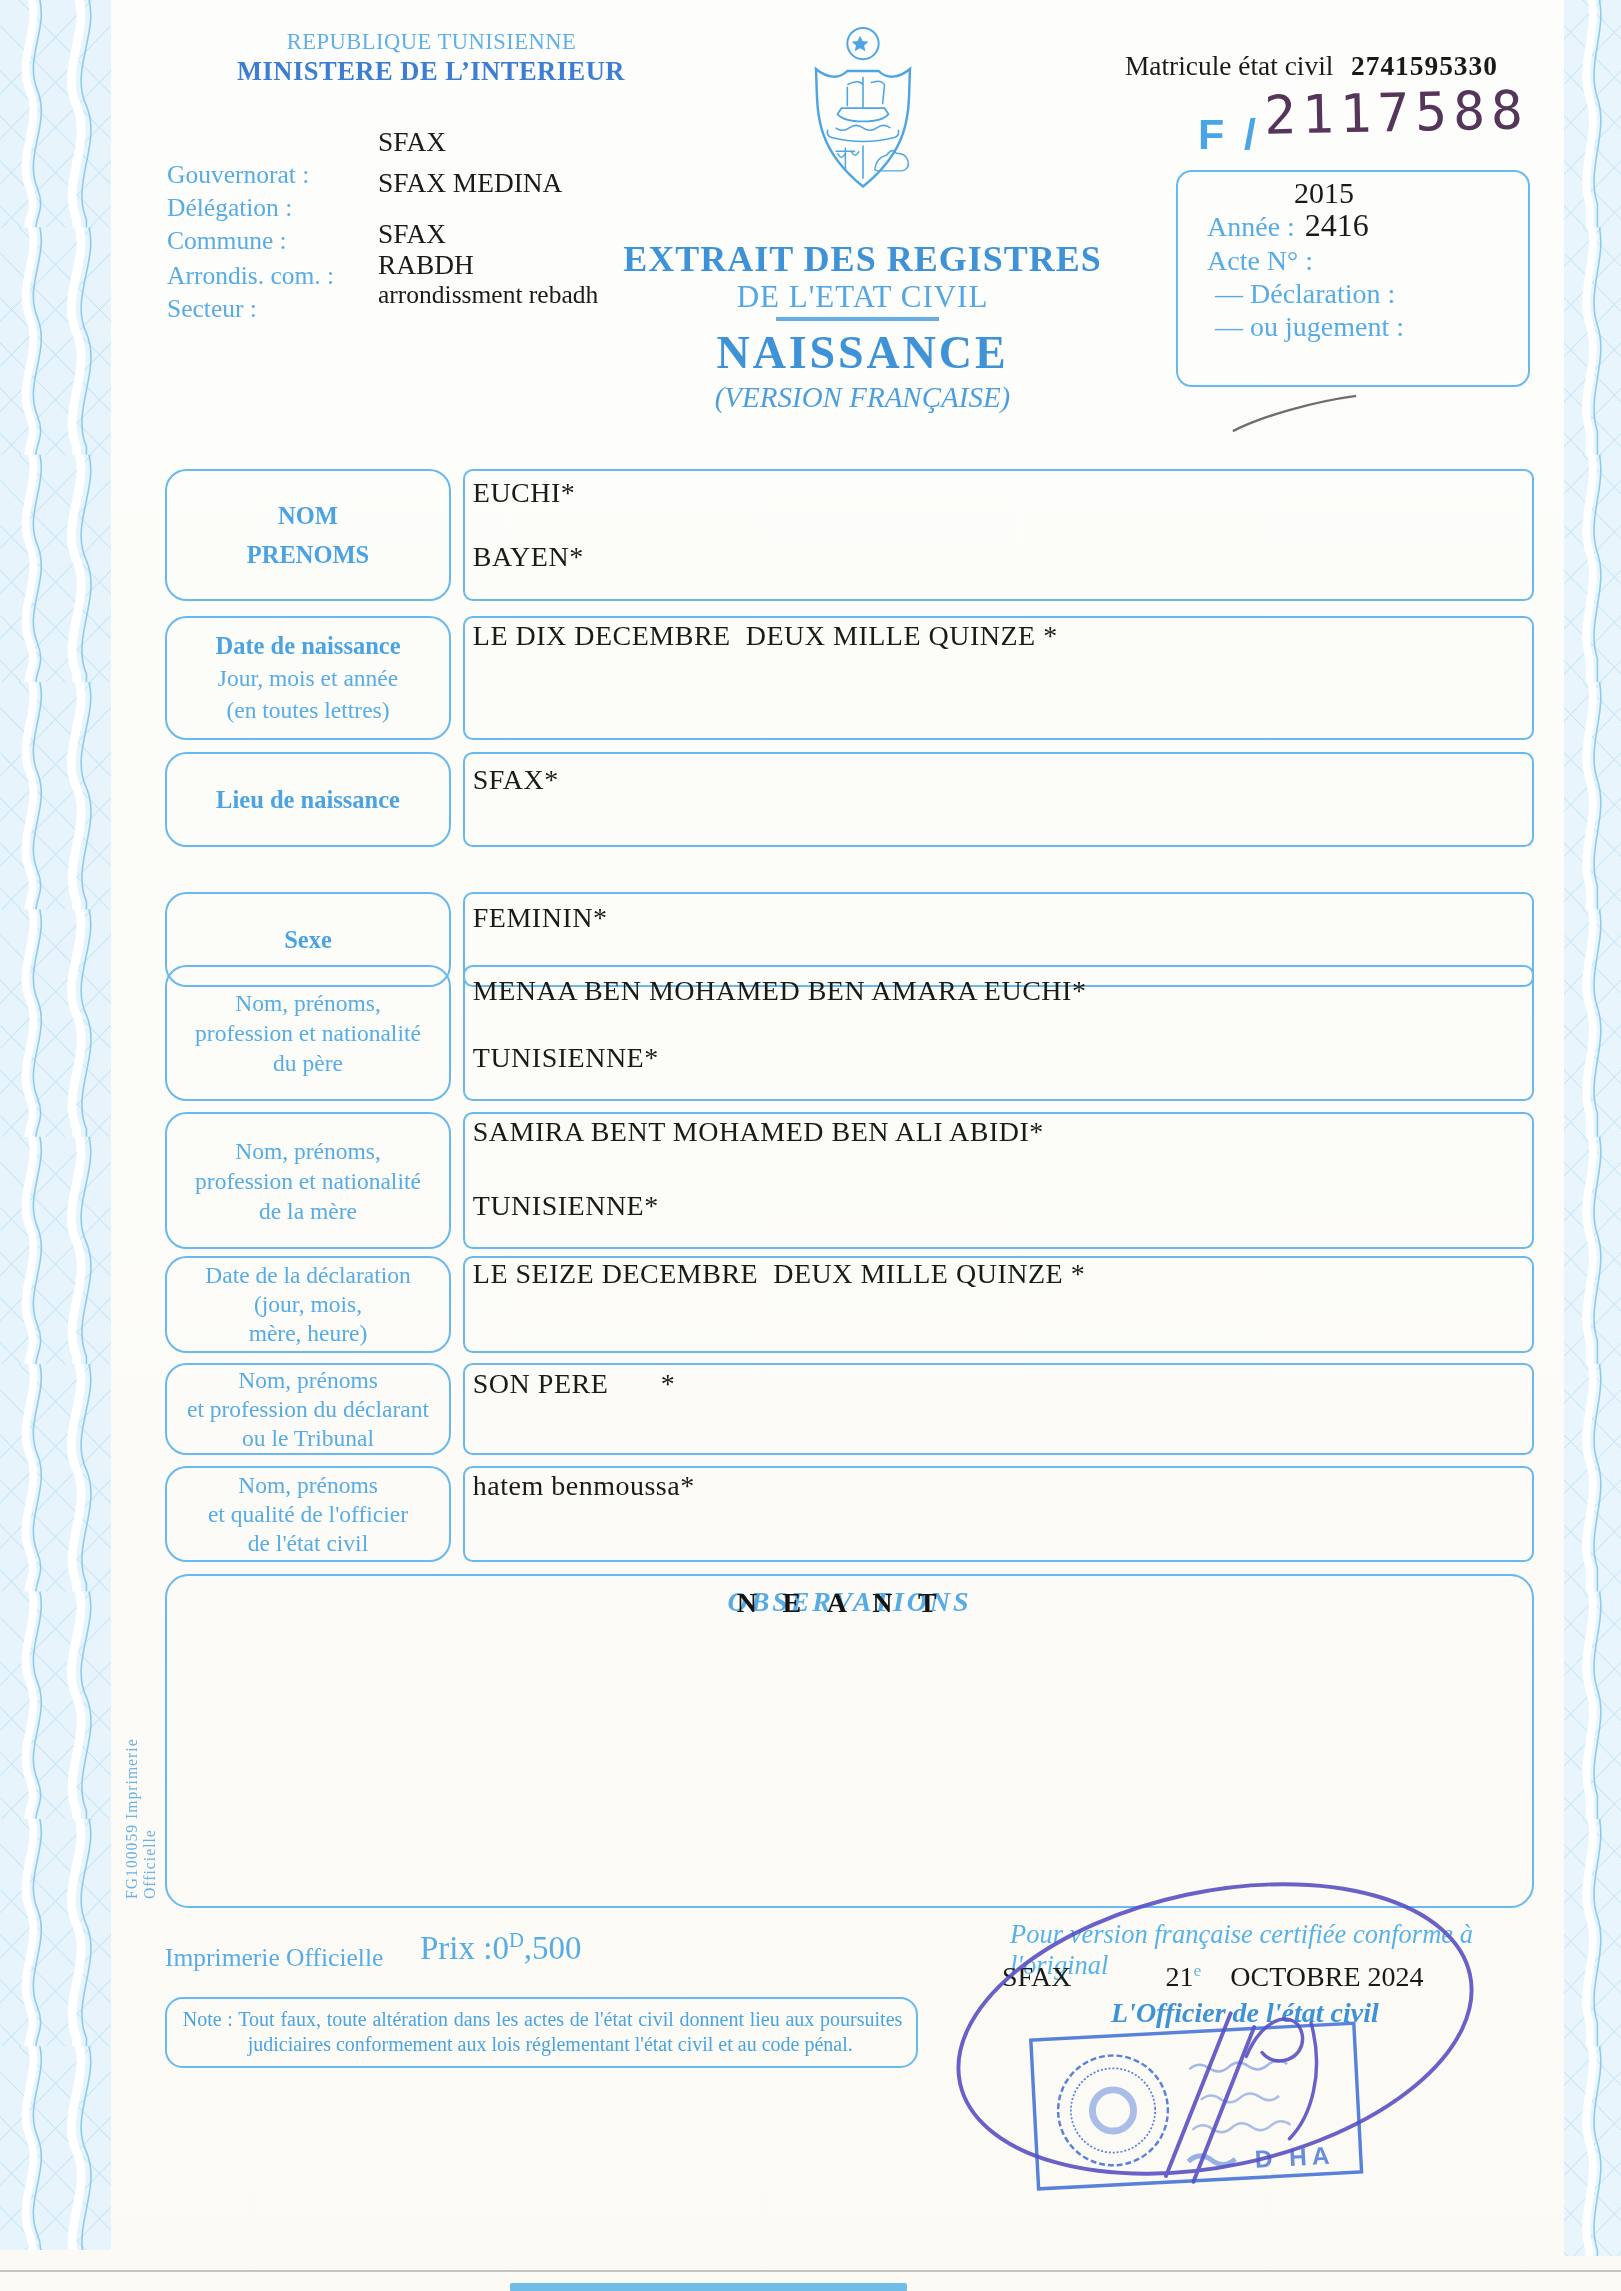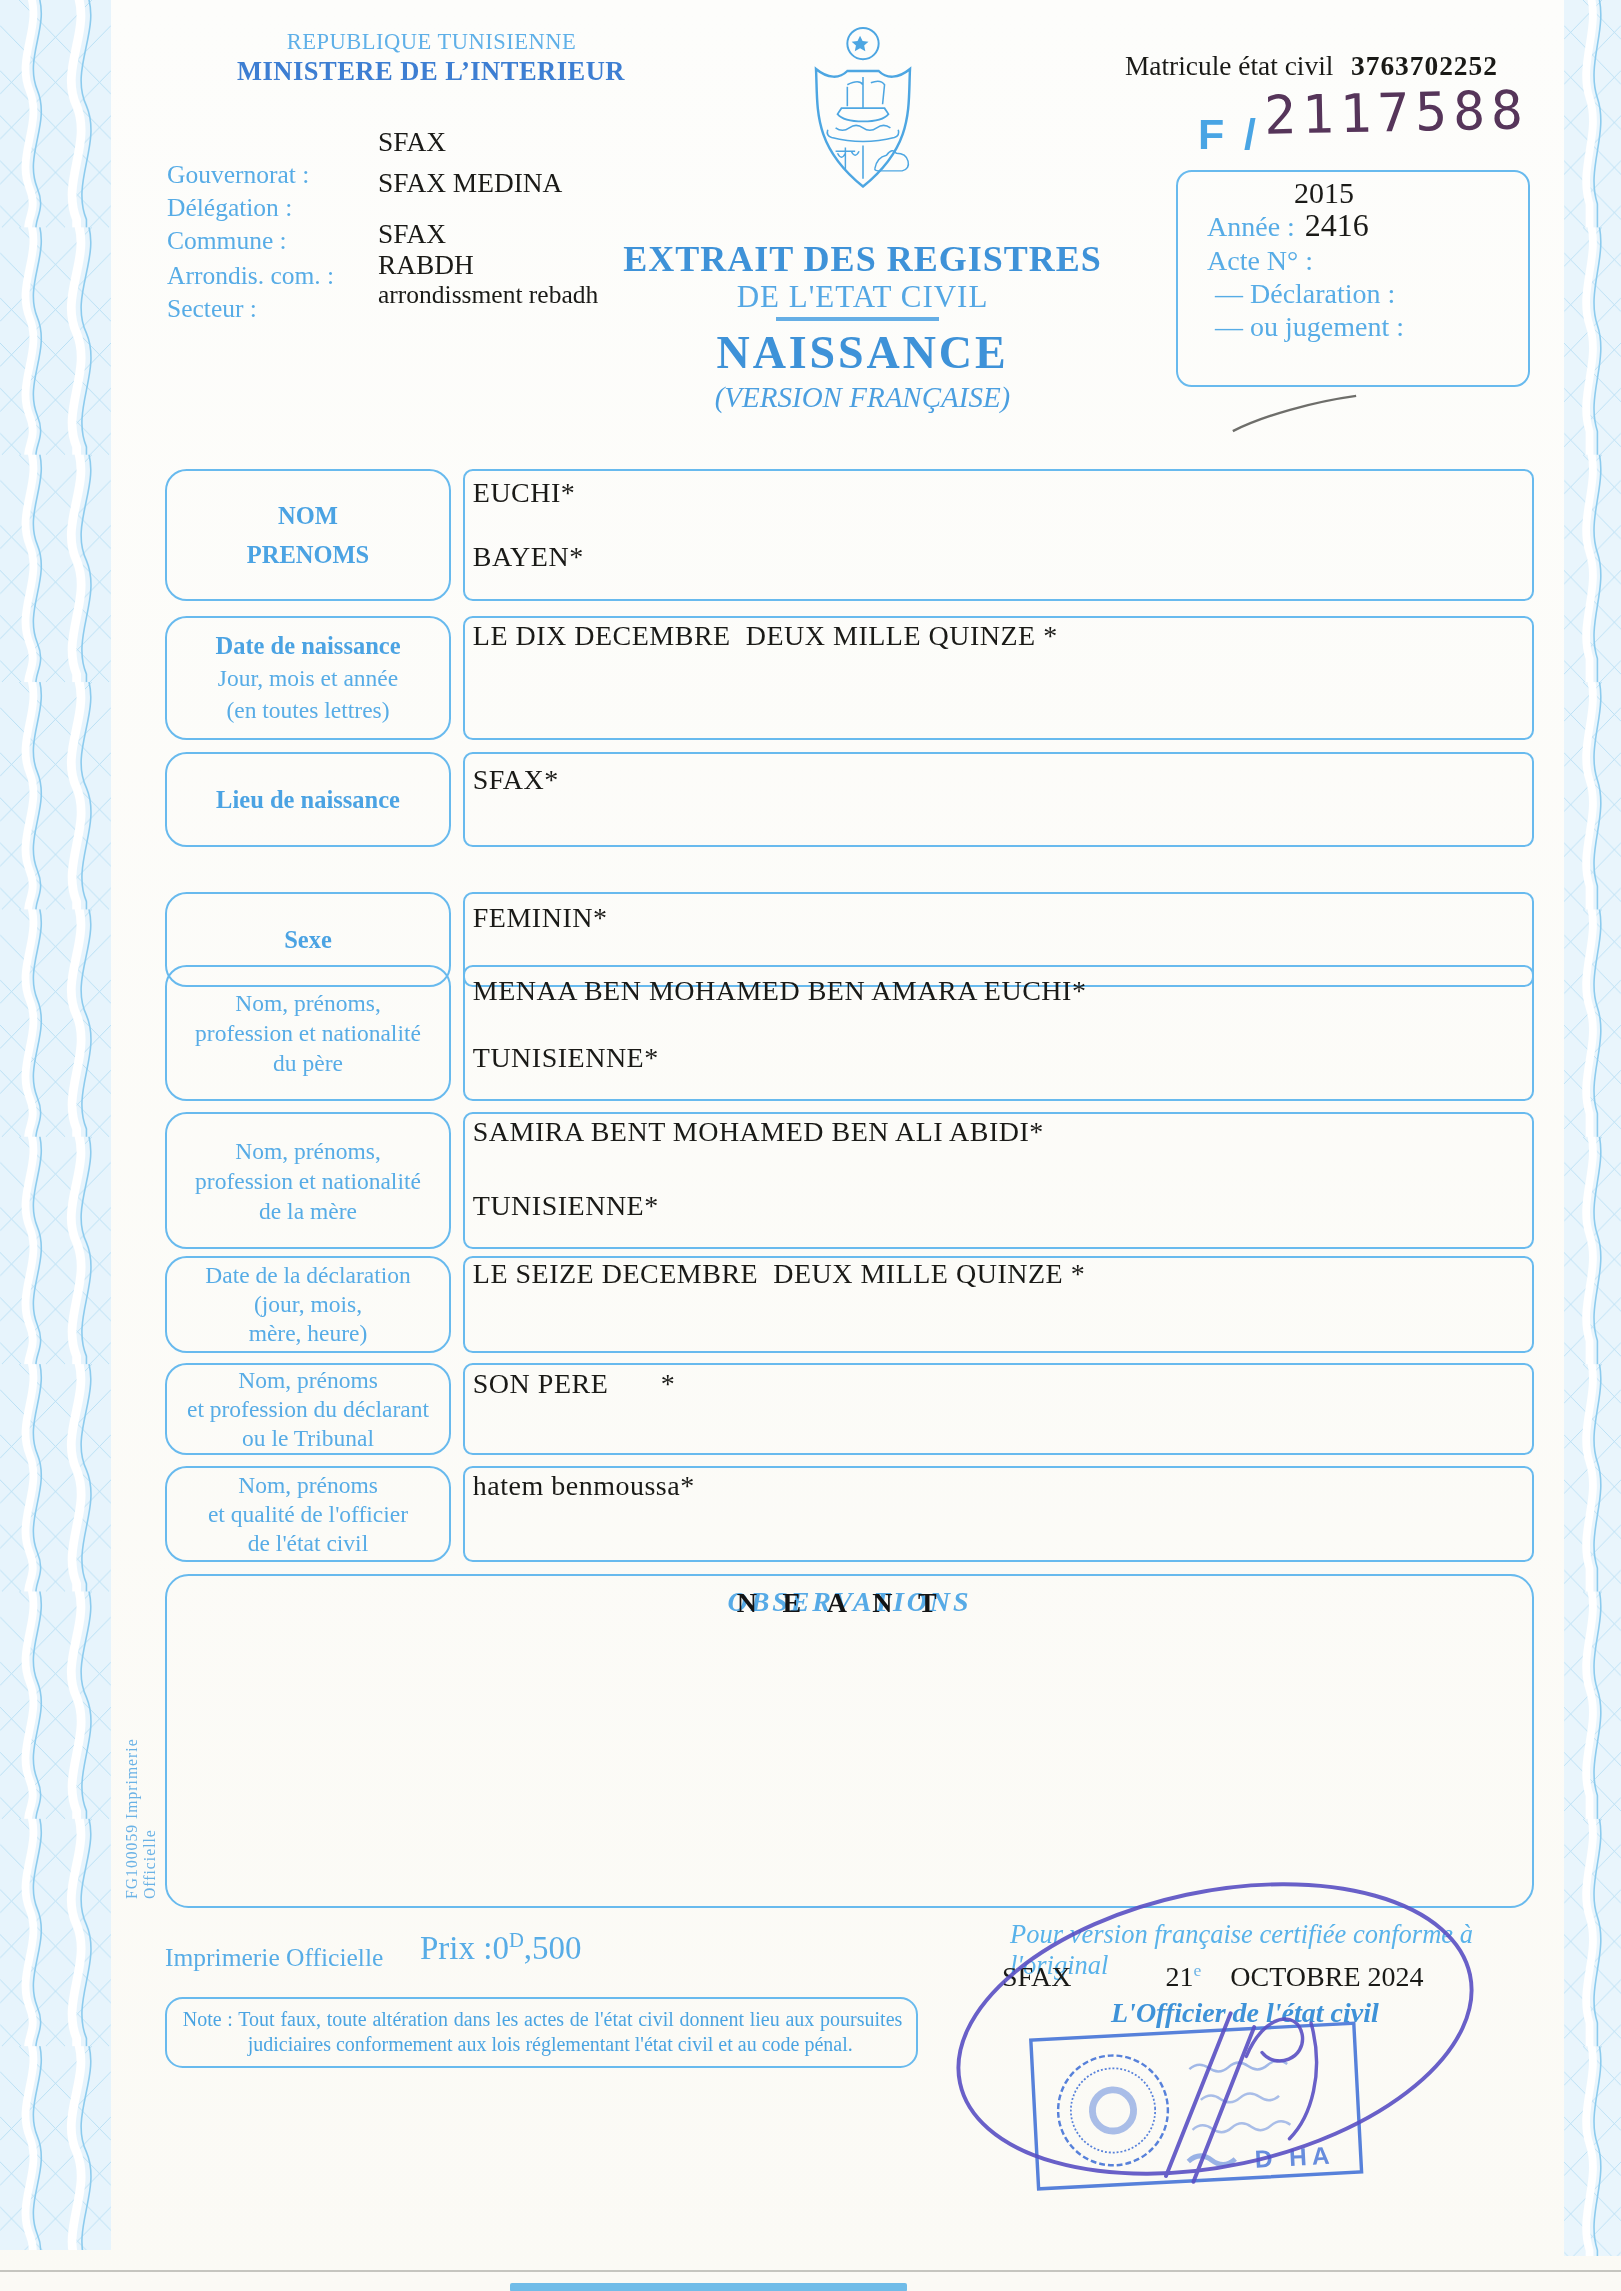--- a/index.html
+++ b/index.html
@@ -147,21 +147,21 @@
       <path d="M46,62 q12,-6 16,0 l0,22 m-16,-20 l0,20 M70,60 q10,-4 14,2 l-2,20 M62,54 l0,32" stroke-width="1.6"></path>
       <path d="M34,106 q7,5 14,0 q7,-5 14,0 q7,5 14,0 q7,-5 14,0" stroke-width="1.6"></path>
       <path d="M30,116 q32,8 64,0 m-64,0 q-6,-2 -4,-8 m68,8 q6,-2 4,-8" stroke-width="1.6"></path>
       <path d="M62,124 L62,158" stroke-width="1.6"></path>
       <path d="M44,126 l0,22 m-10,-18 l20,0 m-18,2 q4,8 8,0 m6,-2 q4,8 8,0" stroke-width="1.5"></path>
       <path d="M74,148 q2,-12 12,-14 q6,-8 10,-2 q10,0 12,8 q2,8 -6,10 l-22,0 q-6,0 -6,-2" stroke-width="1.5"></path>
     </g>
   </svg>
 
   <div class="matricule">
-    <span>Matricule état civil</span><span class="num">3763702252</span>
+    <span>Matricule état civil</span><span class="num">2741595330</span>
   </div>
   <div class="serial-f">F /</div>
   <div class="serial-num">2117588</div>
 
   <div class="adm-l" style="top:160px">Gouvernorat :</div>
   <div class="adm-l" style="top:193px">Délégation :</div>
   <div class="adm-l" style="top:226px">Commune :</div>
   <div class="adm-l" style="top:261px">Arrondis. com. :</div>
   <div class="adm-l" style="top:294px">Secteur :</div>
 

